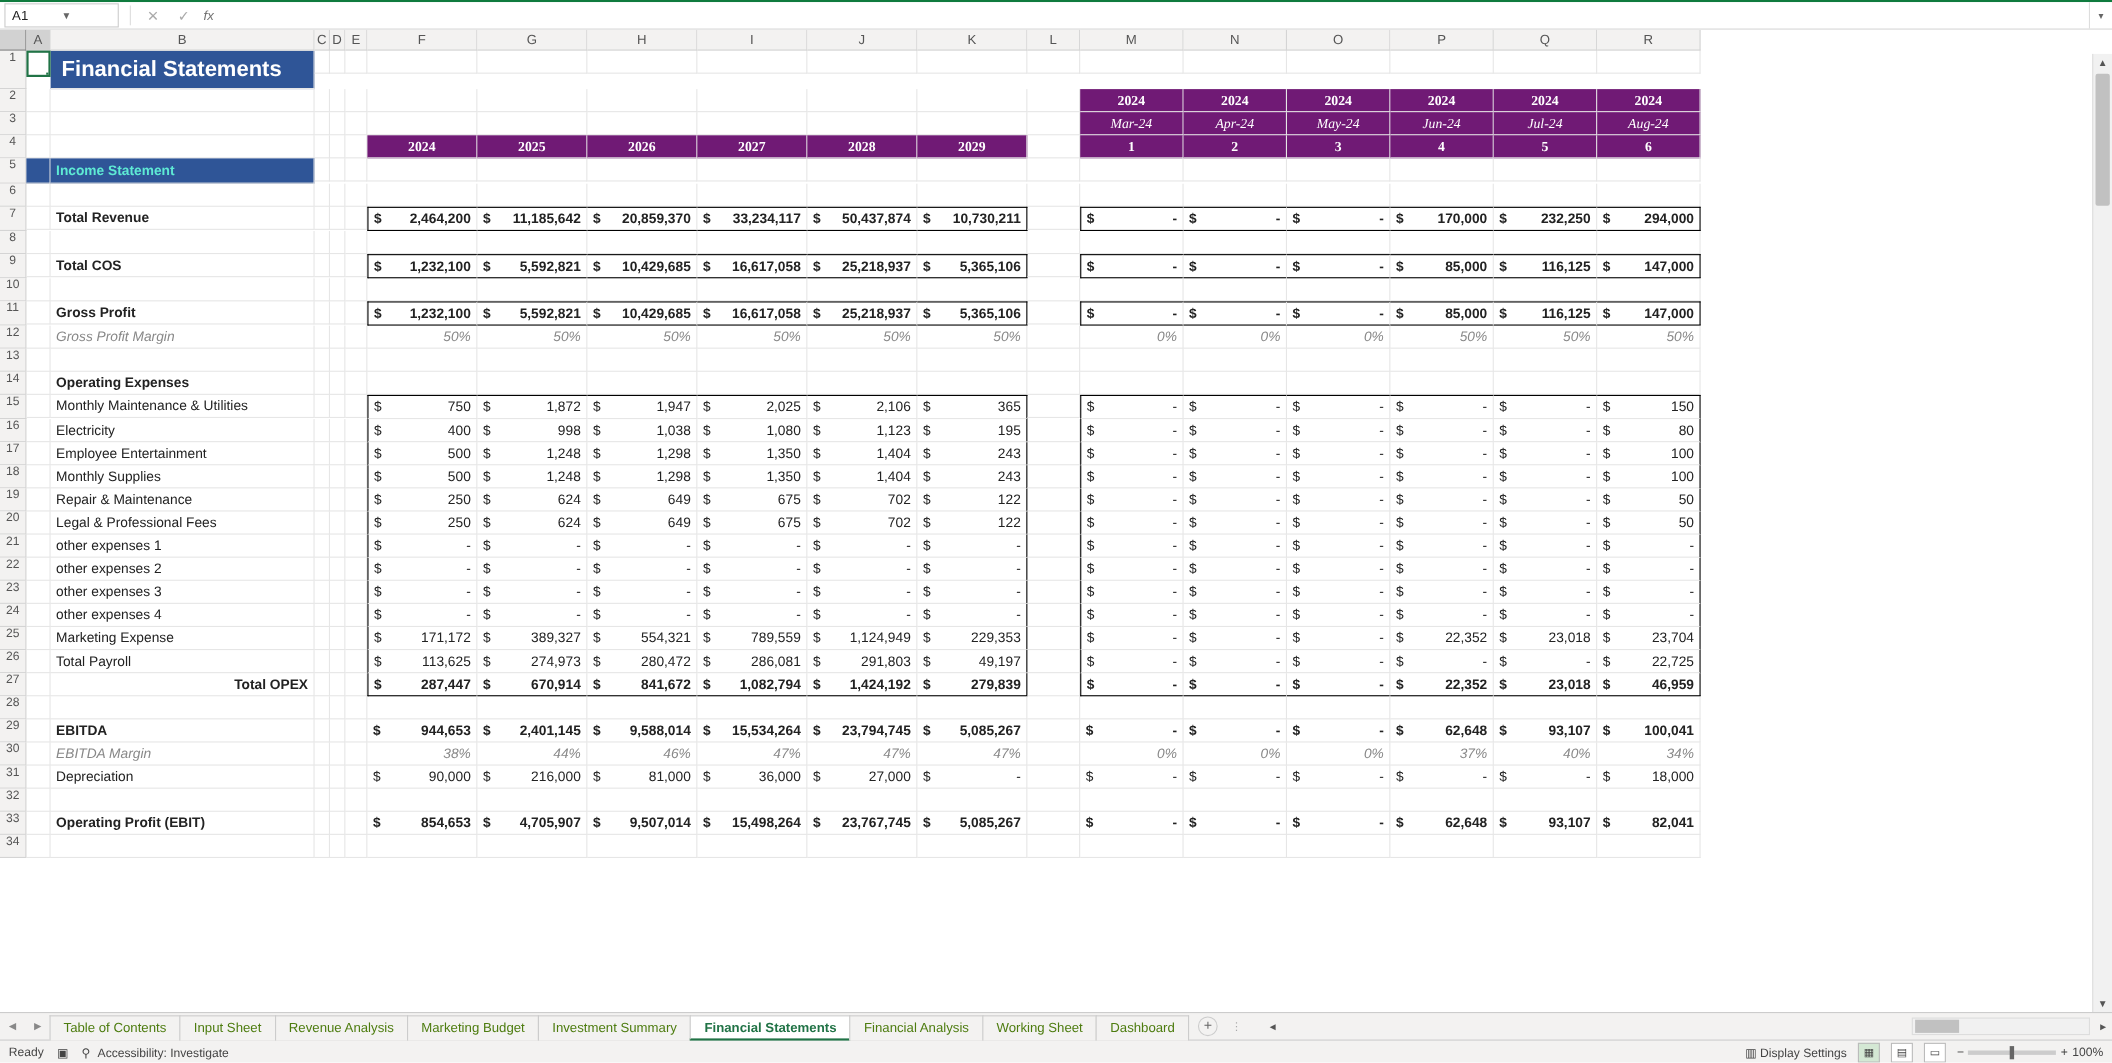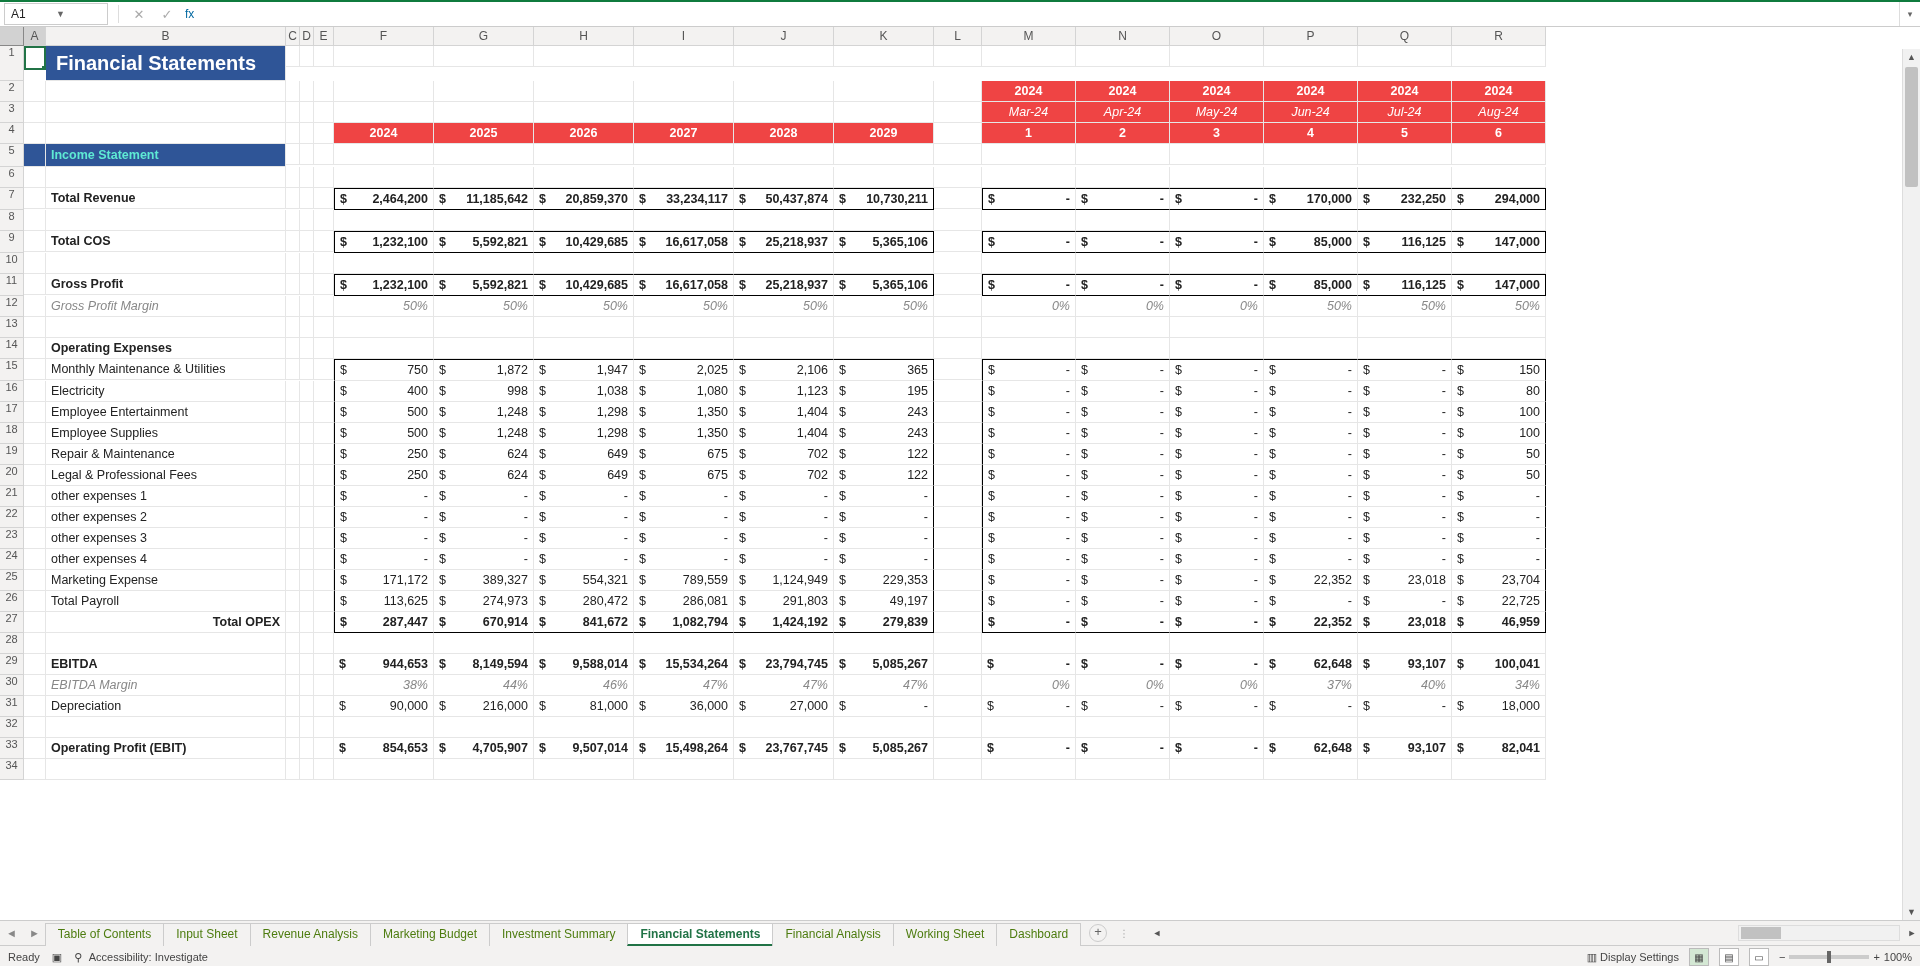--- a/index.html
+++ b/index.html
@@ -3,33 +3,33 @@
 <meta charset="utf-8">
 <style>
 html,body{margin:0;padding:0;font-family:"Segoe UI",Arial,sans-serif;font-size:13px;background:#fff;color:#222;overflow:hidden;height:100vh;}
 .app{display:flex;flex-direction:column;height:100vh;border-top:2px solid #0f7b3e;}
 .fbar{display:flex;align-items:center;height:24px;border-bottom:1px solid #ccc;background:#fff;}
 .namebox{display:flex;align-items:center;width:90px;border:1px solid #ccc;margin:2px 4px;padding:1px 6px;background:#fff;height:18px;}
 .namebox span{flex:1;font-size:12px;}
 .namebox .dd{font-size:9px;color:#666;}
 .fbar .sep{width:1px;height:18px;background:#ddd;margin:0 6px;}
 .fbar .ic{width:16px;text-align:center;color:#aaa;margin:0 6px;font-size:13px;}
-.fbar .fx{color:#0369a1;font-size:12px;margin:0 4px;}
+.fbar .fx{font-style:italic;color:#737373;font-size:12px;margin:0 4px;}
 .fbar .finput{flex:1;border:none;height:20px;padding:0 4px;}
 .fbar .dd2{width:20px;text-align:center;color:#666;font-size:9px;border-left:1px solid #ddd;height:100%;line-height:24px;}
 .gridwrap{flex:1;position:relative;overflow:hidden;background:#fff;}
 .grid{display:grid;grid-template-columns:24px 24px 220px 24px 24px 100px 100px 100px 100px 100px 100px 50px 95px 95px 95px 95px 95px 95px;font-size:12.5px;}
 .hdr{background:#f3f2f1;border-right:1px solid #d4d4d4;border-bottom:1px solid #d4d4d4;text-align:center;padding:2px 0;font-size:12px;color:#555;position:relative;}
 .hdr.sel{background:#d2d2d2;}
 .rh{background:#f3f2f1;border-right:1px solid #d4d4d4;border-bottom:1px solid #d4d4d4;text-align:center;font-size:11px;color:#555;}
 .sel-corner{background:#d2d2d2;border-right:1px solid #888;border-bottom:1px solid #888;}
 .c{border-right:1px solid #e6e6e6;border-bottom:1px solid #e6e6e6;padding:1px 5px;white-space:nowrap;overflow:hidden;height:18px;line-height:18px;}
 .title{background:#2f5597;color:#fff;font-weight:bold;font-size:20px;padding:4px 10px;height:26px;line-height:26px;}
 .sect{background:#2f5597;color:#5eead4;font-weight:bold;padding:2px 5px;}
-.yhdr{background:#ef4444;color:#fff;font-weight:bold;text-align:center;}
+.yhdr{background:#701a75;color:#fff;font-weight:bold;text-align:center;font-family:Liberation Serif, serif;}
 .yhdr.it{font-style:italic;font-weight:normal;}
 .bold{font-weight:bold;}
 .ital{font-style:italic;color:#888;}
 .tr{text-align:right;}
 .tc{text-align:center;}
 .dcell{display:flex;justify-content:space-between;}
 .dcell .s{margin-right:2px;}
 .boxT{border-top:1.5px solid #000;}
 .boxB{border-bottom:1.5px solid #000;}
 .boxL{border-left:1.5px solid #000;}
@@ -801,21 +801,21 @@
           </div>
         </div>
         <div class="c  boxR">
           <div class="dcell">
             <span class="s">$</span>
             <span>100</span>
           </div>
         </div>
         <div class="rh">18</div>
         <div class="c "></div>
-        <div class="c ">Employee Supplies</div>
+        <div class="c ">Monthly Supplies</div>
         <div class="c "></div>
         <div class="c "></div>
         <div class="c "></div>
         <div class="c  boxL">
           <div class="dcell">
             <span class="s">$</span>
             <span>500</span>
           </div>
         </div>
         <div class="c ">
@@ -1623,21 +1623,21 @@
         <div class="c "></div>
         <div class="c bold">
           <div class="dcell">
             <span class="s">$</span>
             <span>944,653</span>
           </div>
         </div>
         <div class="c bold">
           <div class="dcell">
             <span class="s">$</span>
-            <span>8,149,594</span>
+            <span>2,401,145</span>
           </div>
         </div>
         <div class="c bold">
           <div class="dcell">
             <span class="s">$</span>
             <span>9,588,014</span>
           </div>
         </div>
         <div class="c bold">
           <div class="dcell">

